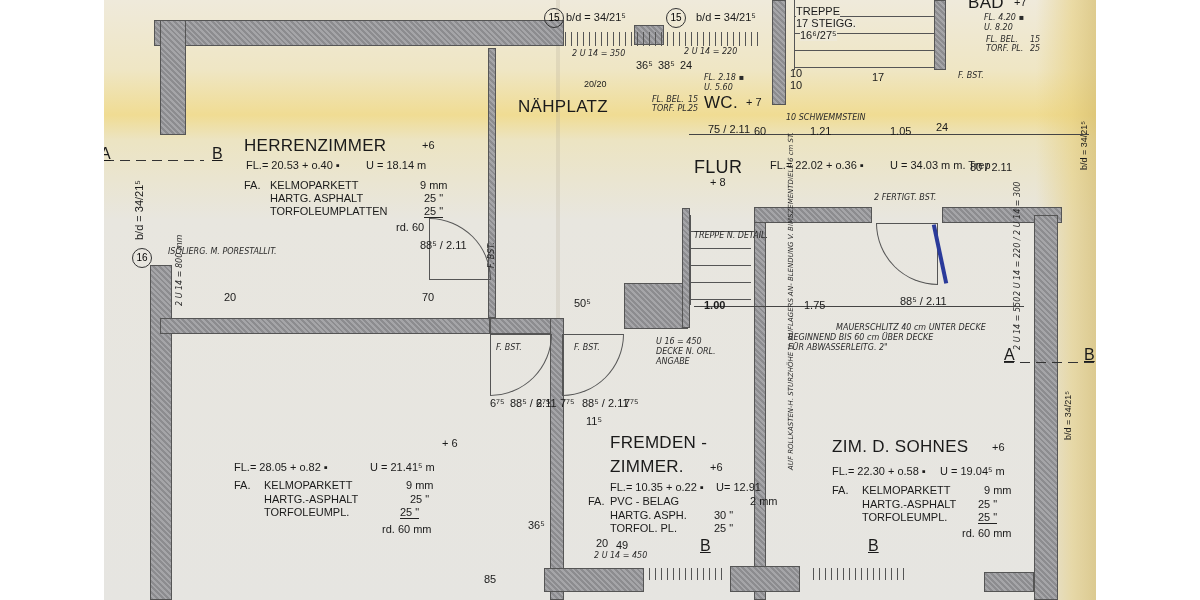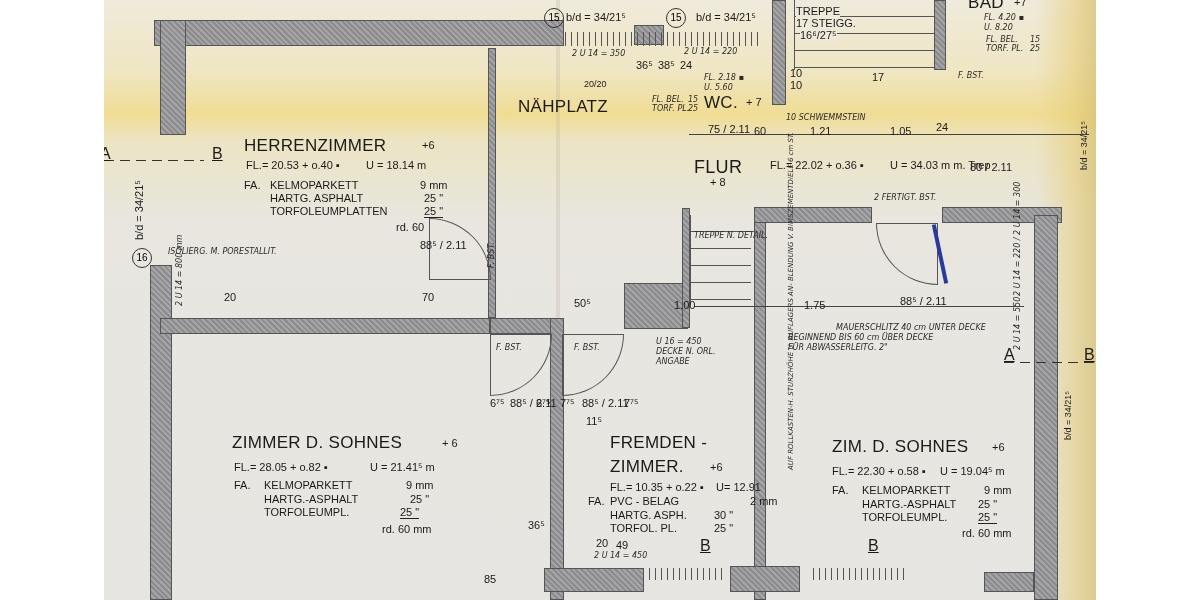--- a/index.html
+++ b/index.html
@@ -124,21 +124,21 @@
   <div class="txt dim" style="left:604px;top:124px;">75 / 2.11</div>
   <div class="txt dim" style="left:650px;top:126px;">60</div>
   <div class="txt dim" style="left:706px;top:126px;">1.21</div>
   <div class="txt dim" style="left:786px;top:126px;">1.05</div>
   <div class="txt dim" style="left:832px;top:122px;">24</div>
   <div class="txt dim" style="left:866px;top:118px;margin-top:44px;">80 / 2.11</div>
   <div class="txt hand" style="left:682px;top:114px;">10 SCHWEMMSTEIN</div>
   <div class="txt hand" style="left:770px;top:194px;">2 FERTIGT. BST.</div>
 
   <div class="line" style="left:590px;top:306px;width:330px;height:1px;"></div>
-  <div class="txt dim" style="left:570px;top:300px;">1.00</div>
+  <div class="txt dim" style="left:600px;top:300px;font-weight:bold;">1.00</div>
   <div class="txt dim" style="left:700px;top:300px;">1.75</div>
   <div class="txt dim" style="left:796px;top:296px;">88⁵ / 2.11</div>
 
   <div class="txt hand" style="left:590px;top:232px;">TREPPE N. DETAIL.</div>
   <div class="txt hand" style="left:64px;top:248px;">ISOLIERG. M. PORESTALLIT.</div>
   <div class="txt hand" style="left:552px;top:338px;">U 16 = 450</div>
   <div class="txt hand" style="left:552px;top:348px;">DECKE N. ORL.</div>
   <div class="txt hand" style="left:552px;top:358px;">ANGABE</div>
   <div class="txt hand" style="left:684px;top:324px;padding-left:48px;">MAUERSCHLITZ 40 cm UNTER DECKE</div>
   <div class="txt hand" style="left:684px;top:334px;">BEGINNEND BIS 60 cm ÜBER DECKE</div>
@@ -173,21 +173,20 @@
   <div class="txt dim" style="left:768px;top:72px;">17</div>
   <div class="txt dim" style="left:120px;top:292px;">20</div>
   <div class="txt dim" style="left:318px;top:292px;">70</div>
   <div class="txt dim" style="left:316px;top:240px;">88⁵ / 2.11</div>
   <div class="txt dim" style="left:470px;top:298px;">50⁵</div>
   <div class="txt dim" style="left:424px;top:520px;">36⁵</div>
   <div class="txt dim" style="left:492px;top:538px;">20</div>
   <div class="txt dim" style="left:512px;top:540px;">49</div>
   <div class="txt dim" style="left:380px;top:574px;">85</div>
 
-  <div class="txt title" style="left:128px;top:434px;">ZIMMER D. SOHNES</div>
   <div class="txt spec" style="left:338px;top:438px;">+ 6</div>
   <div class="txt spec" style="left:130px;top:462px;">FL.= 28.05 + o.82 ▪</div>
   <div class="txt spec" style="left:266px;top:462px;">U = 21.41⁵ m</div>
   <div class="txt spec" style="left:130px;top:480px;">FA.</div>
   <div class="txt spec" style="left:160px;top:480px;">KELMOPARKETT</div>
   <div class="txt spec" style="left:302px;top:480px;">9 mm</div>
   <div class="txt spec" style="left:160px;top:494px;">HARTG.-ASPHALT</div>
   <div class="txt spec" style="left:306px;top:494px;">25 "</div>
   <div class="txt spec" style="left:160px;top:507px;">TORFOLEUMPL.</div>
   <div class="txt spec" style="left:296px;top:507px;border-bottom:1px solid #222;">25 "</div>

